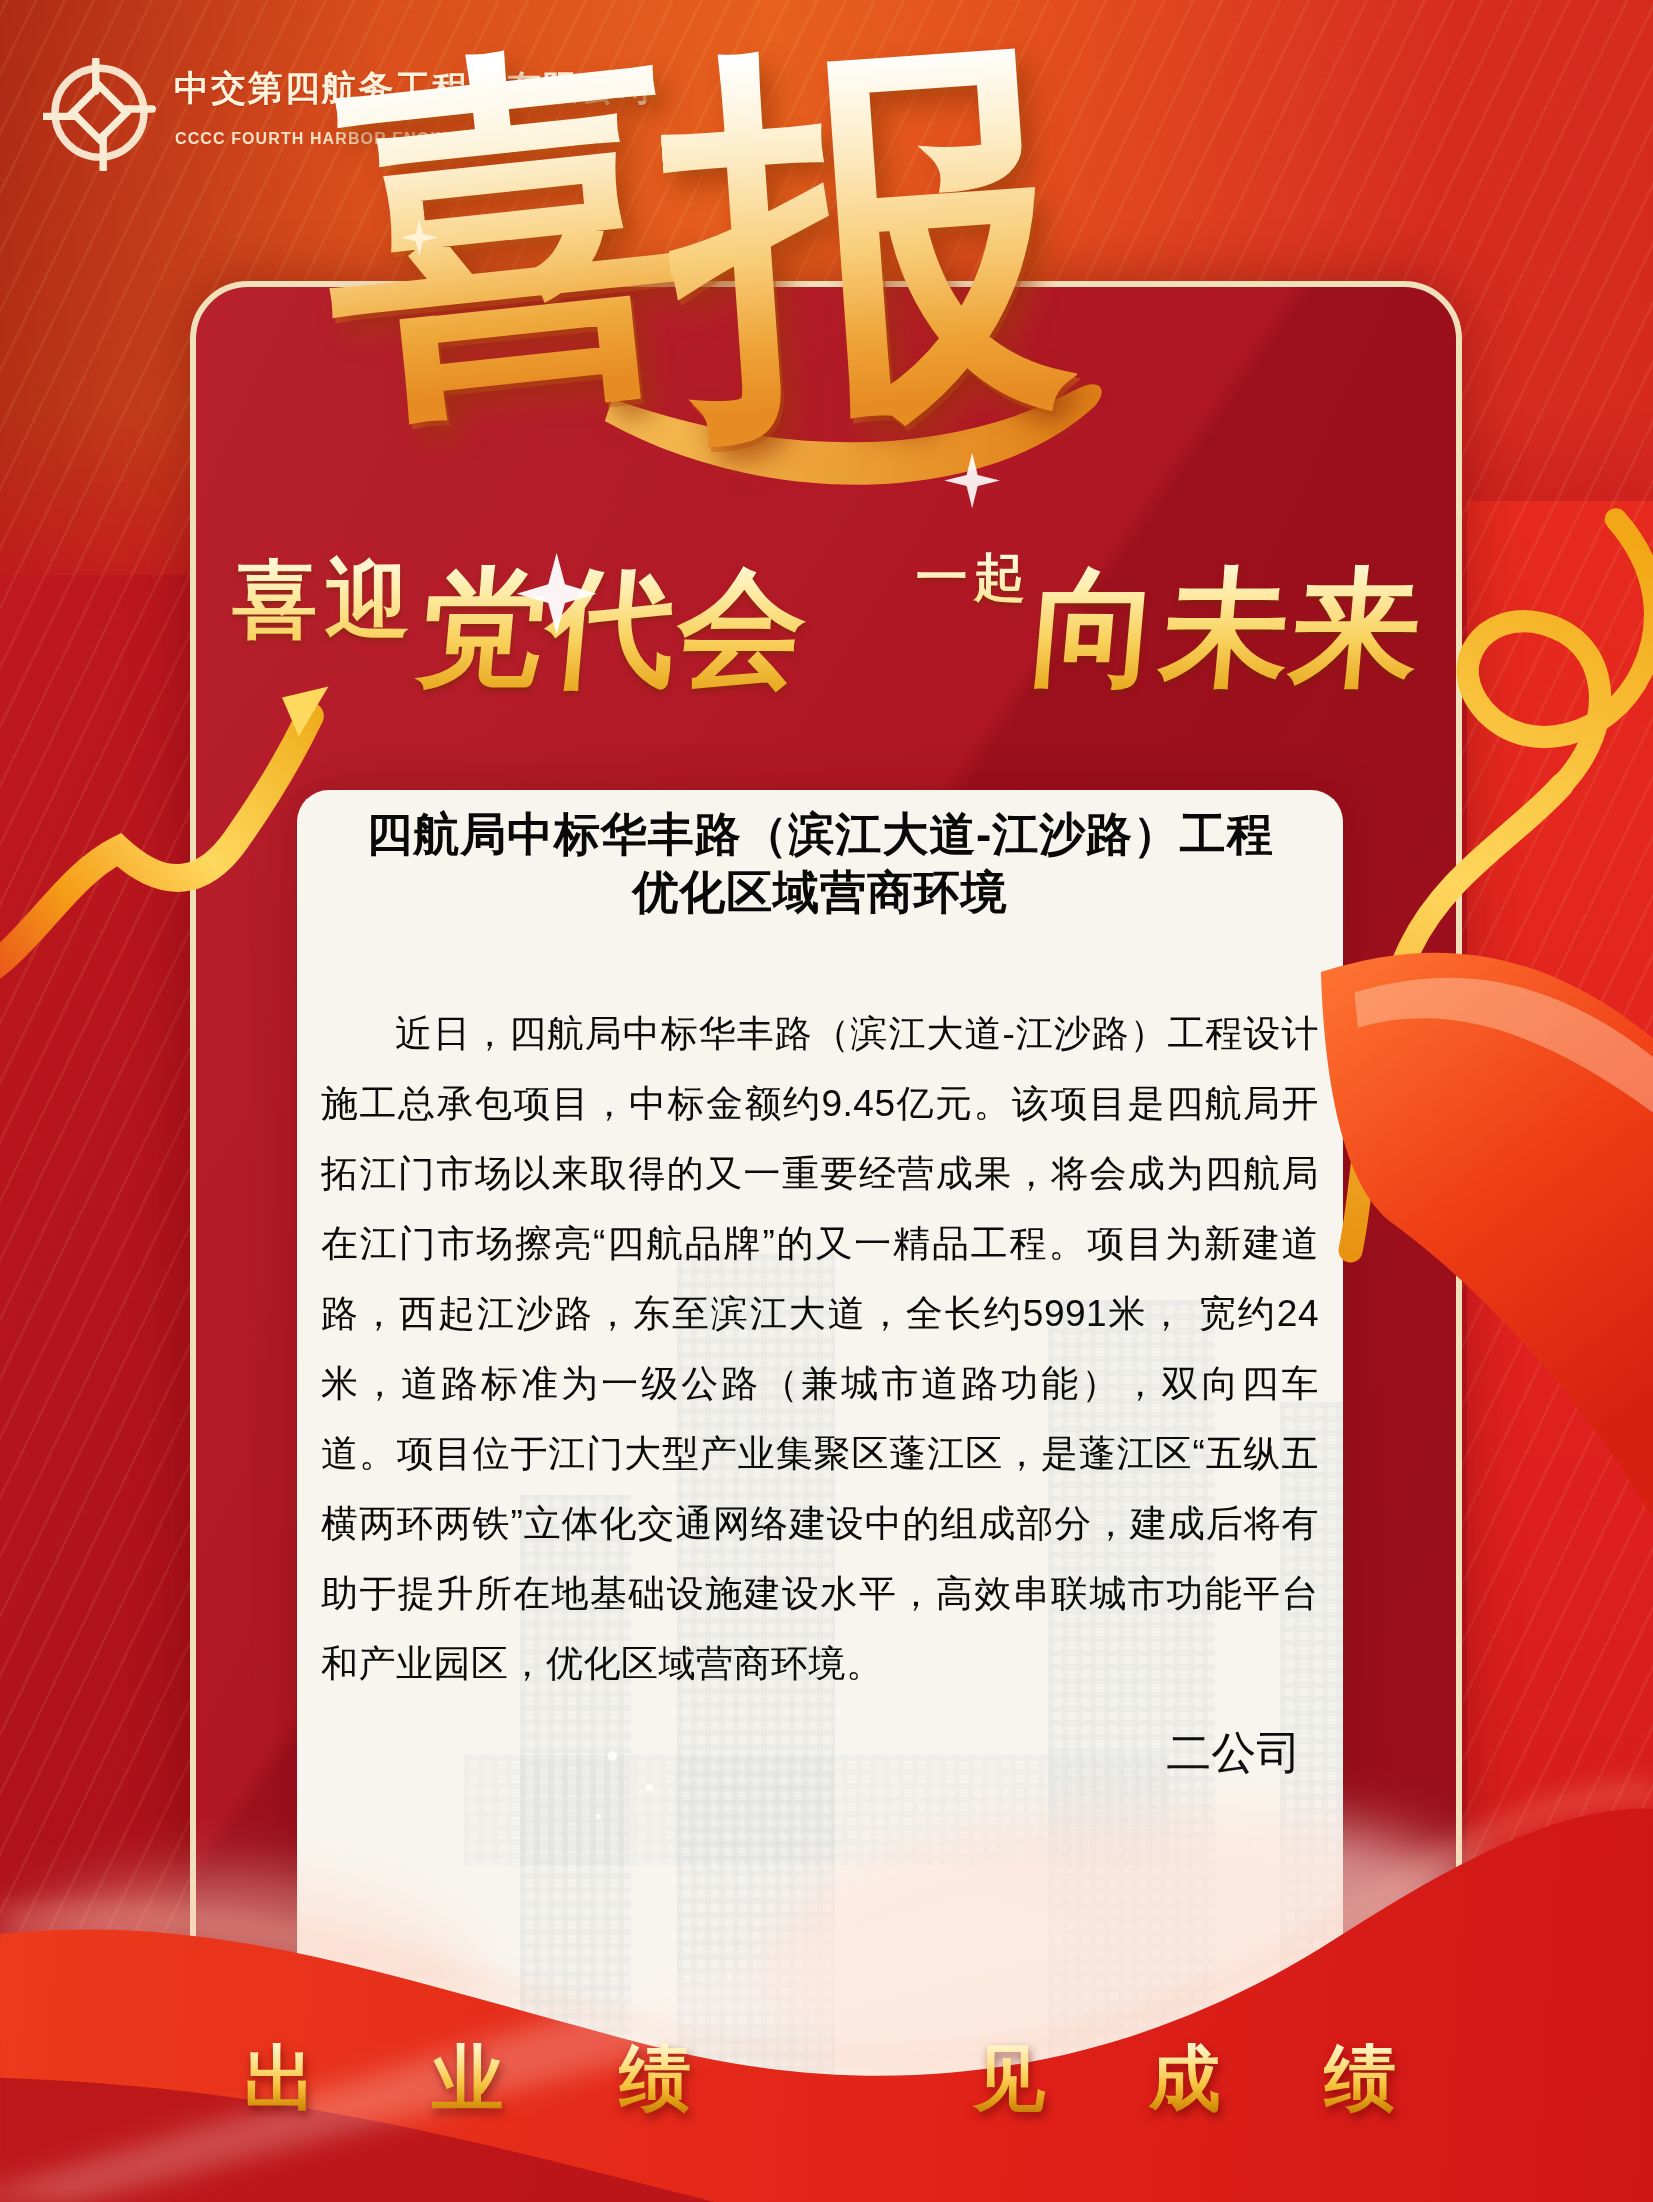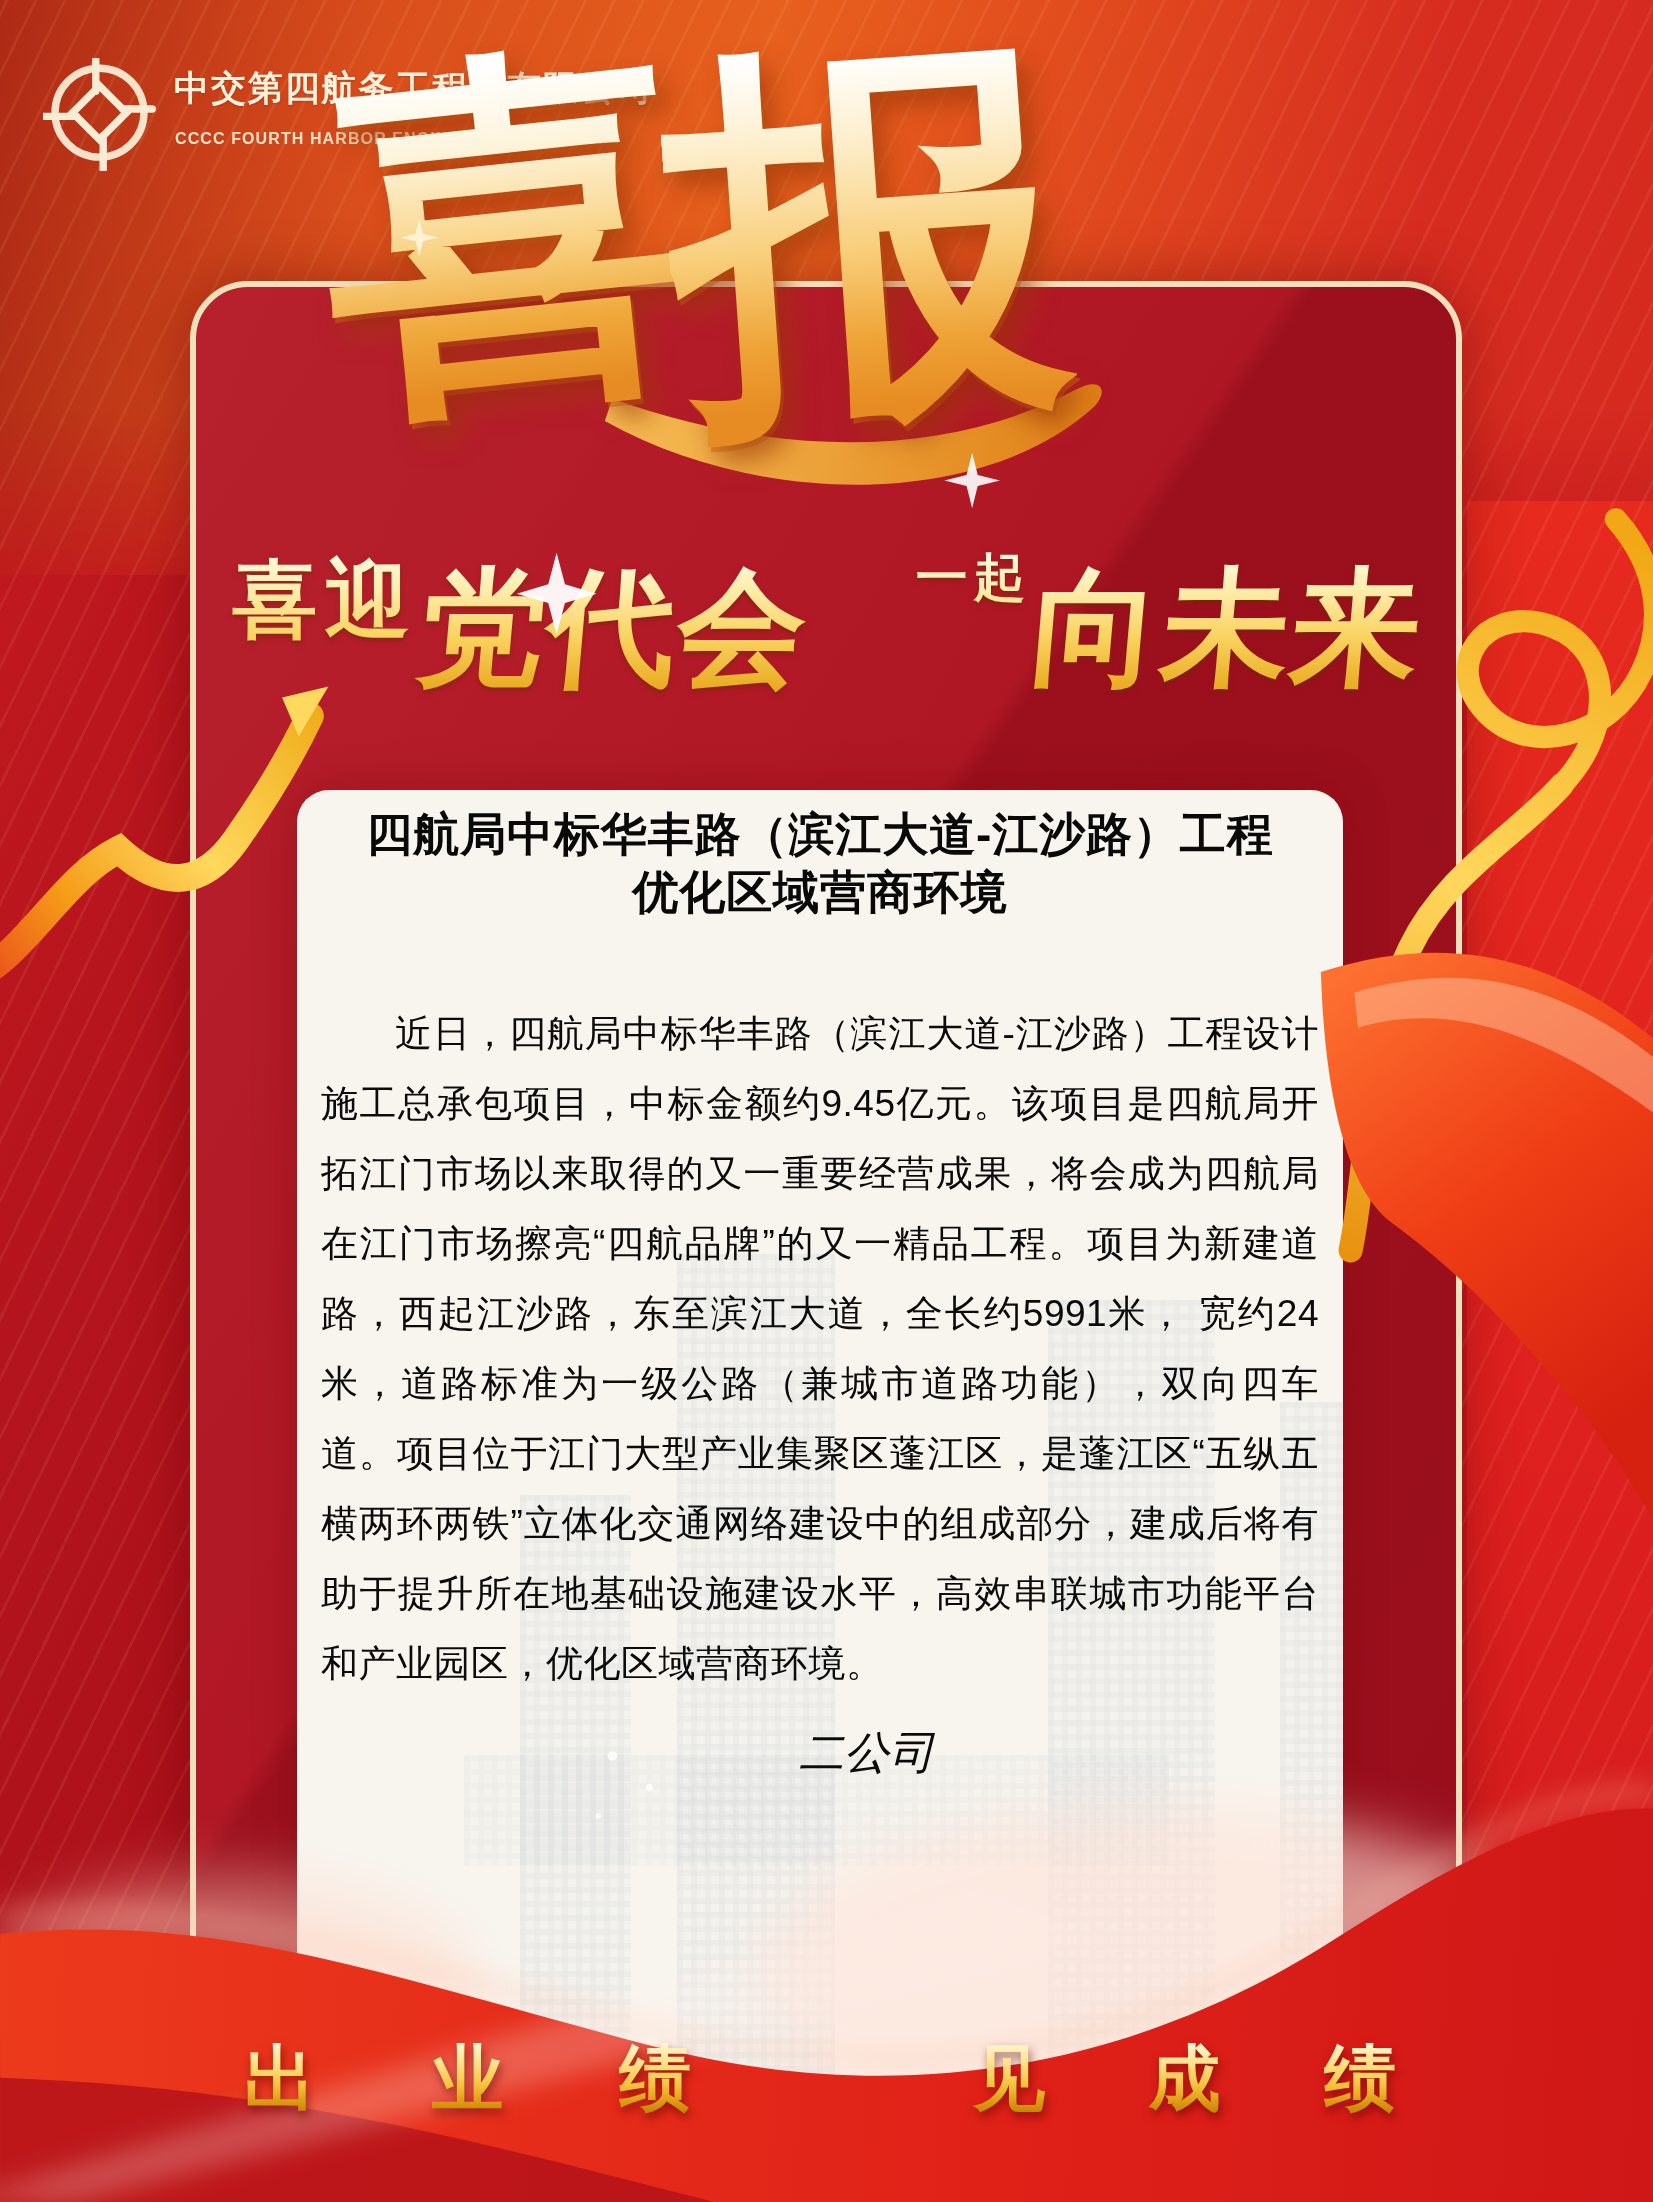--- a/index.html
+++ b/index.html
@@ -102,22 +102,22 @@
   .notice{position:relative; z-index:1; color:#0b0b0b;}
   .notice-title{
     margin:15px 22px 0; text-align:center; font-size:46px; line-height:58px;
     font-weight:bold; color:#090909; letter-spacing:0.9px;
   }
   .notice-body{
     margin:78px 24px 0; font-size:37px; line-height:70px;
     text-align:justify; text-indent:2em; letter-spacing:0.5px;
   }
   .notice-sign{
-    margin-top:20.4px; margin-left:48%; width:48%; text-align:left;
-    font-size:45px; line-height:68px;font-style:italic;
+    margin-top:20.4px; margin-left:48%; width:48%; text-align:right;
+    font-size:45px; line-height:68px;
   }
   
   .decor{position:absolute; inset:0; z-index:5; pointer-events:none;}
   .swoosh-svg{position:absolute; inset:0; z-index:3; pointer-events:none;}
   
   .slogan{
     position:absolute; top:2043px; z-index:6; display:flex; justify-content:space-between;
     font-family:"Liberation Serif","DejaVu Serif",serif; font-weight:bold;
     font-size:72px; line-height:1;
     filter:drop-shadow(2.8px 5.6px 4.6px rgba(90,0,0,.55));

